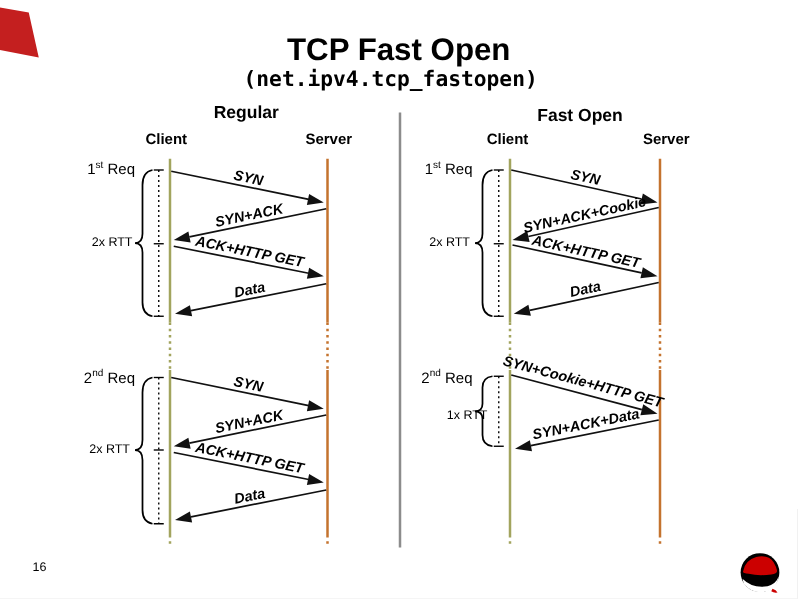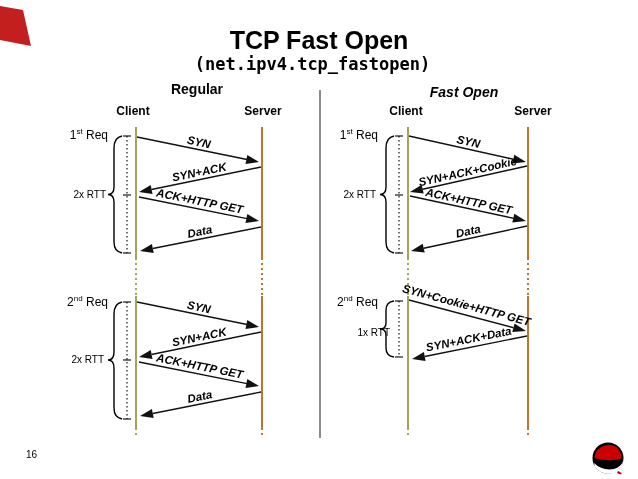--- a/index.html
+++ b/index.html
@@ -39,21 +39,21 @@
 <div id="slide">
 
   <svg class="abs" style="left:0;top:0;" width="40" height="56">
     <path d="M0,6 L23,10 L31,46 L0,40 Z" fill="#c41f1f"></path>
   </svg>
 
   <div class="abs title">TCP Fast Open</div>
   <div class="abs subtitle">(net.ipv4.tcp_fastopen)</div>
 
   <div class="abs ctr diag-title" style="left:197px;top:81px;">Regular</div>
-  <div class="abs ctr diag-title" style="left:464px;top:84px;font-style:italic;">Fast Open</div>
+  <div class="abs ctr diag-title" style="left:464px;top:84px;">Fast Open</div>
 
   <div class="abs ctr actor" style="left:133px;top:104px;">Client</div>
   <div class="abs ctr actor" style="left:263px;top:104px;">Server</div>
   <div class="abs ctr actor" style="left:406px;top:104px;">Client</div>
   <div class="abs ctr actor" style="left:533px;top:104px;">Server</div>
 
   <div class="abs req-label" style="left:40px;top:127px;"><span>1</span><sup>st</sup><span> Req</span></div>
   <div class="abs req-label" style="left:40px;top:294px;"><span>2</span><sup>nd</sup><span> Req</span></div>
   <div class="abs req-label" style="left:310px;top:127px;"><span>1</span><sup>st</sup><span> Req</span></div>
   <div class="abs req-label" style="left:310px;top:294px;"><span>2</span><sup>nd</sup><span> Req</span></div>

